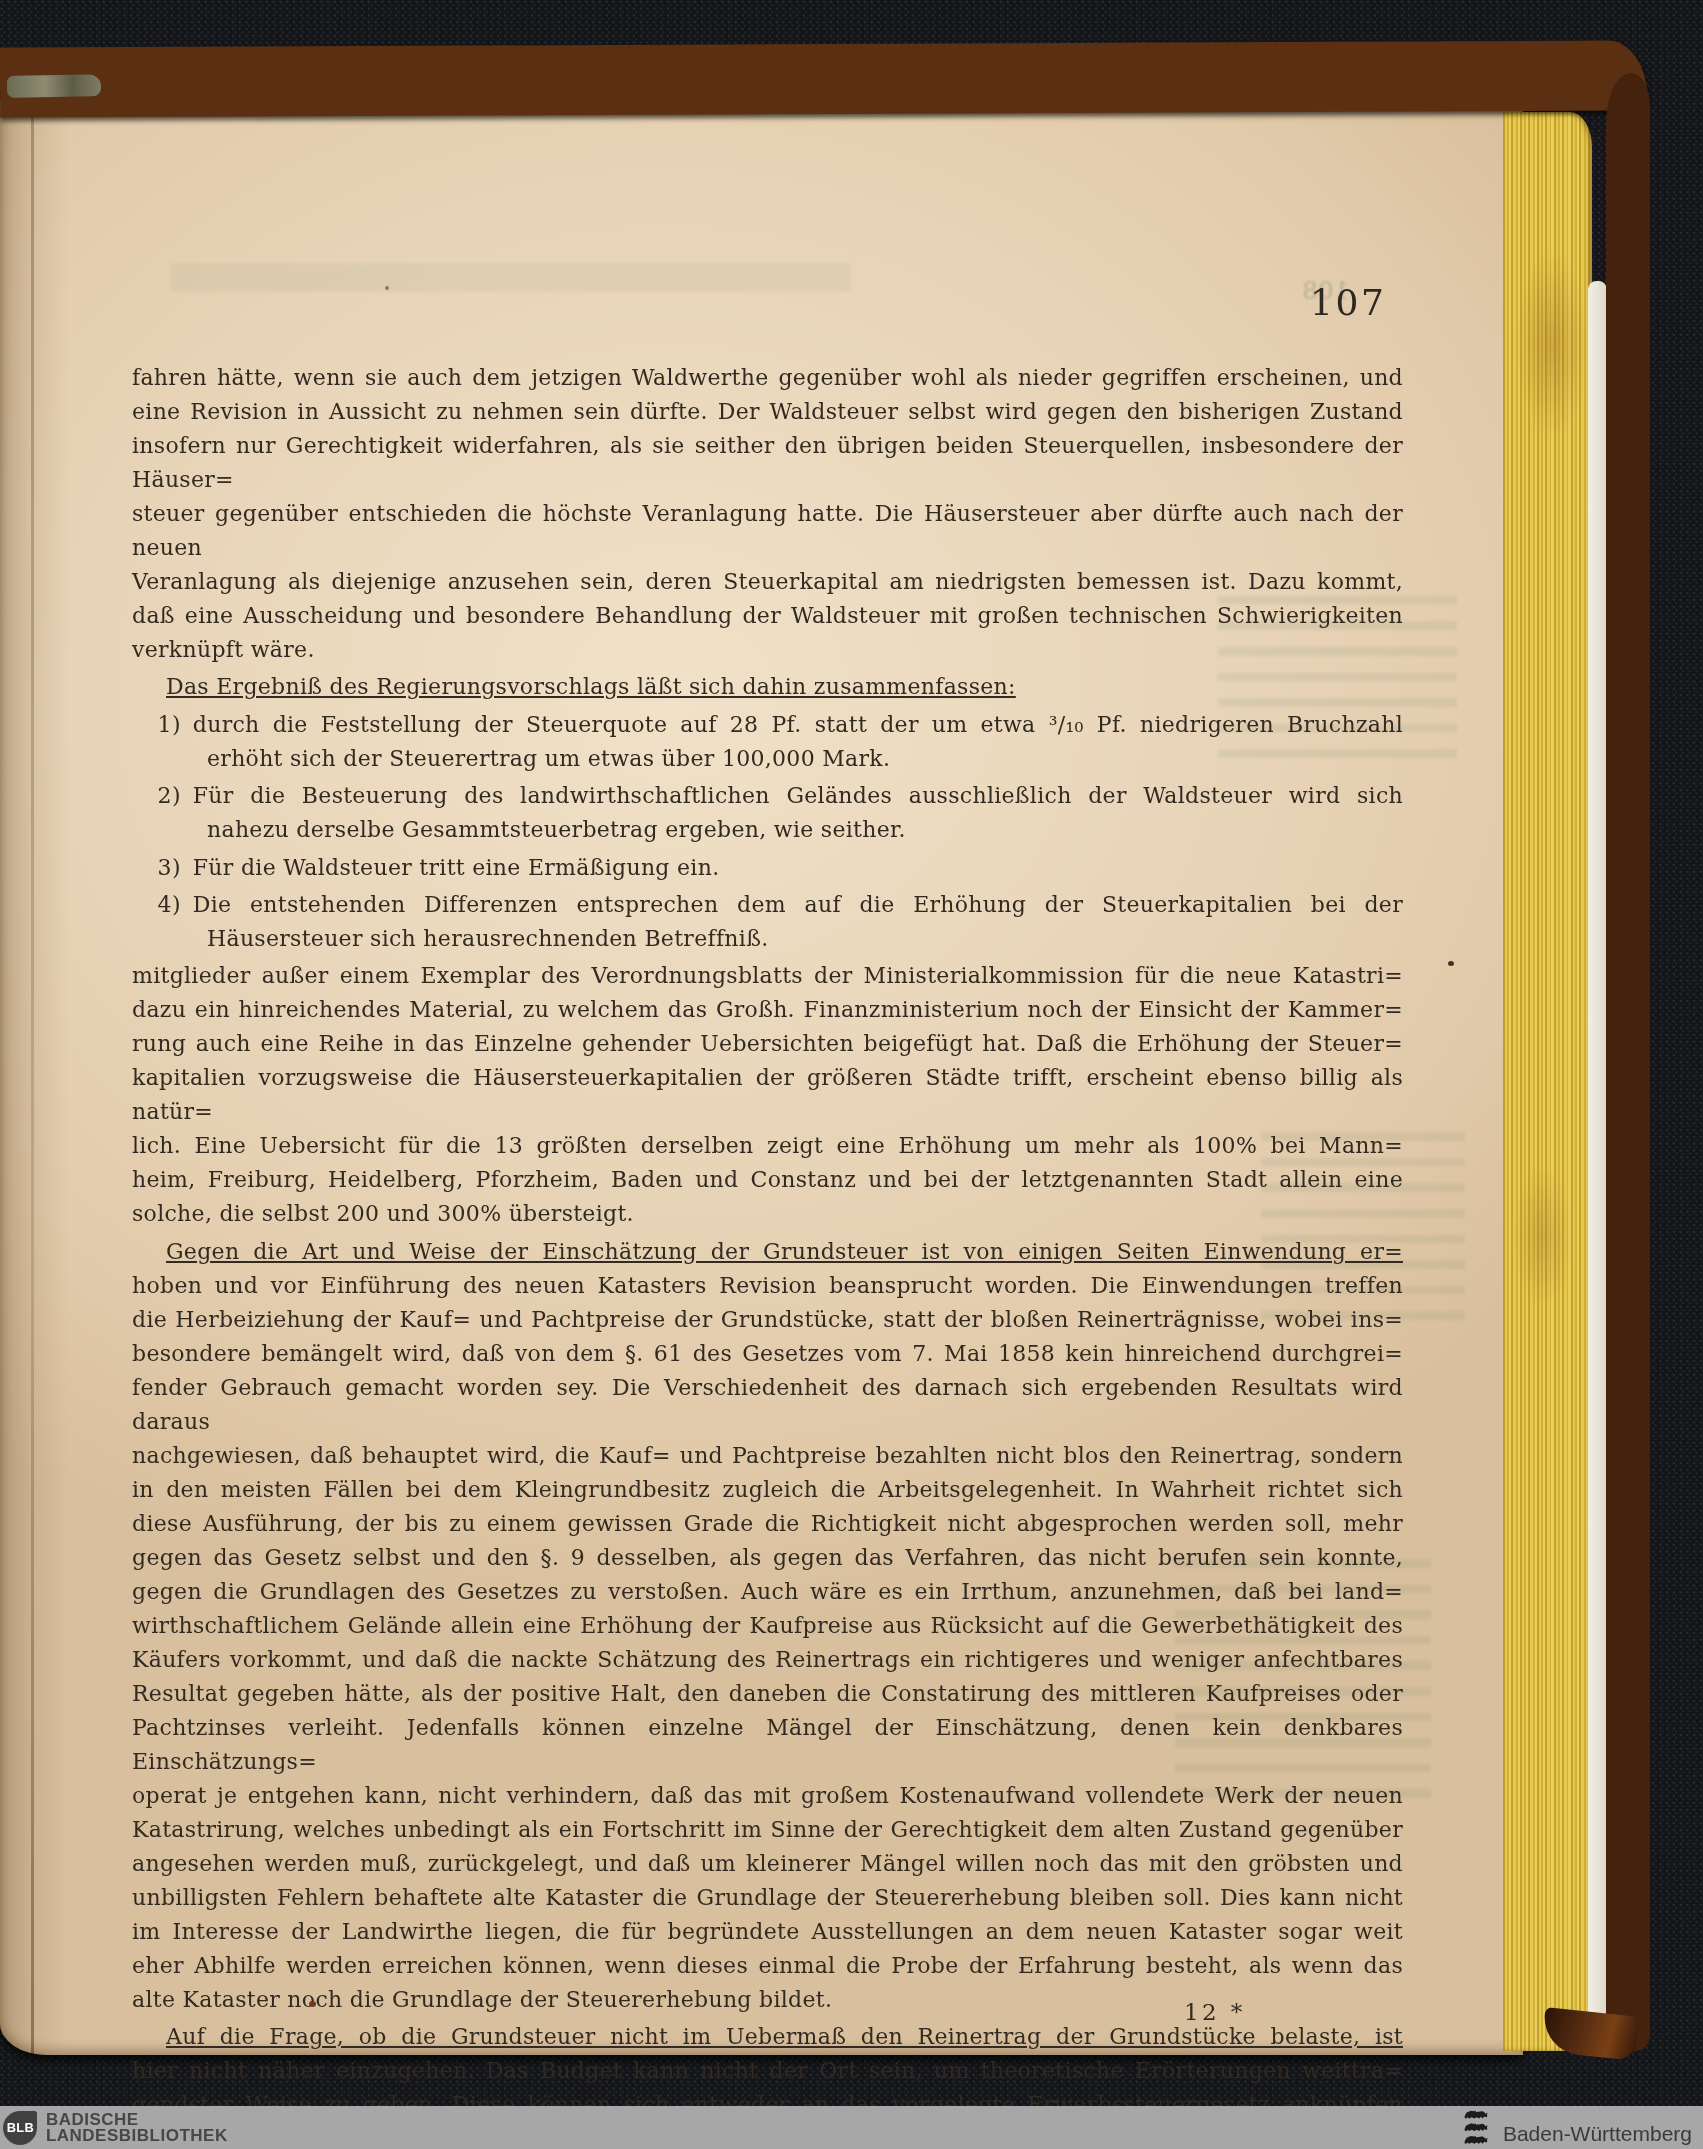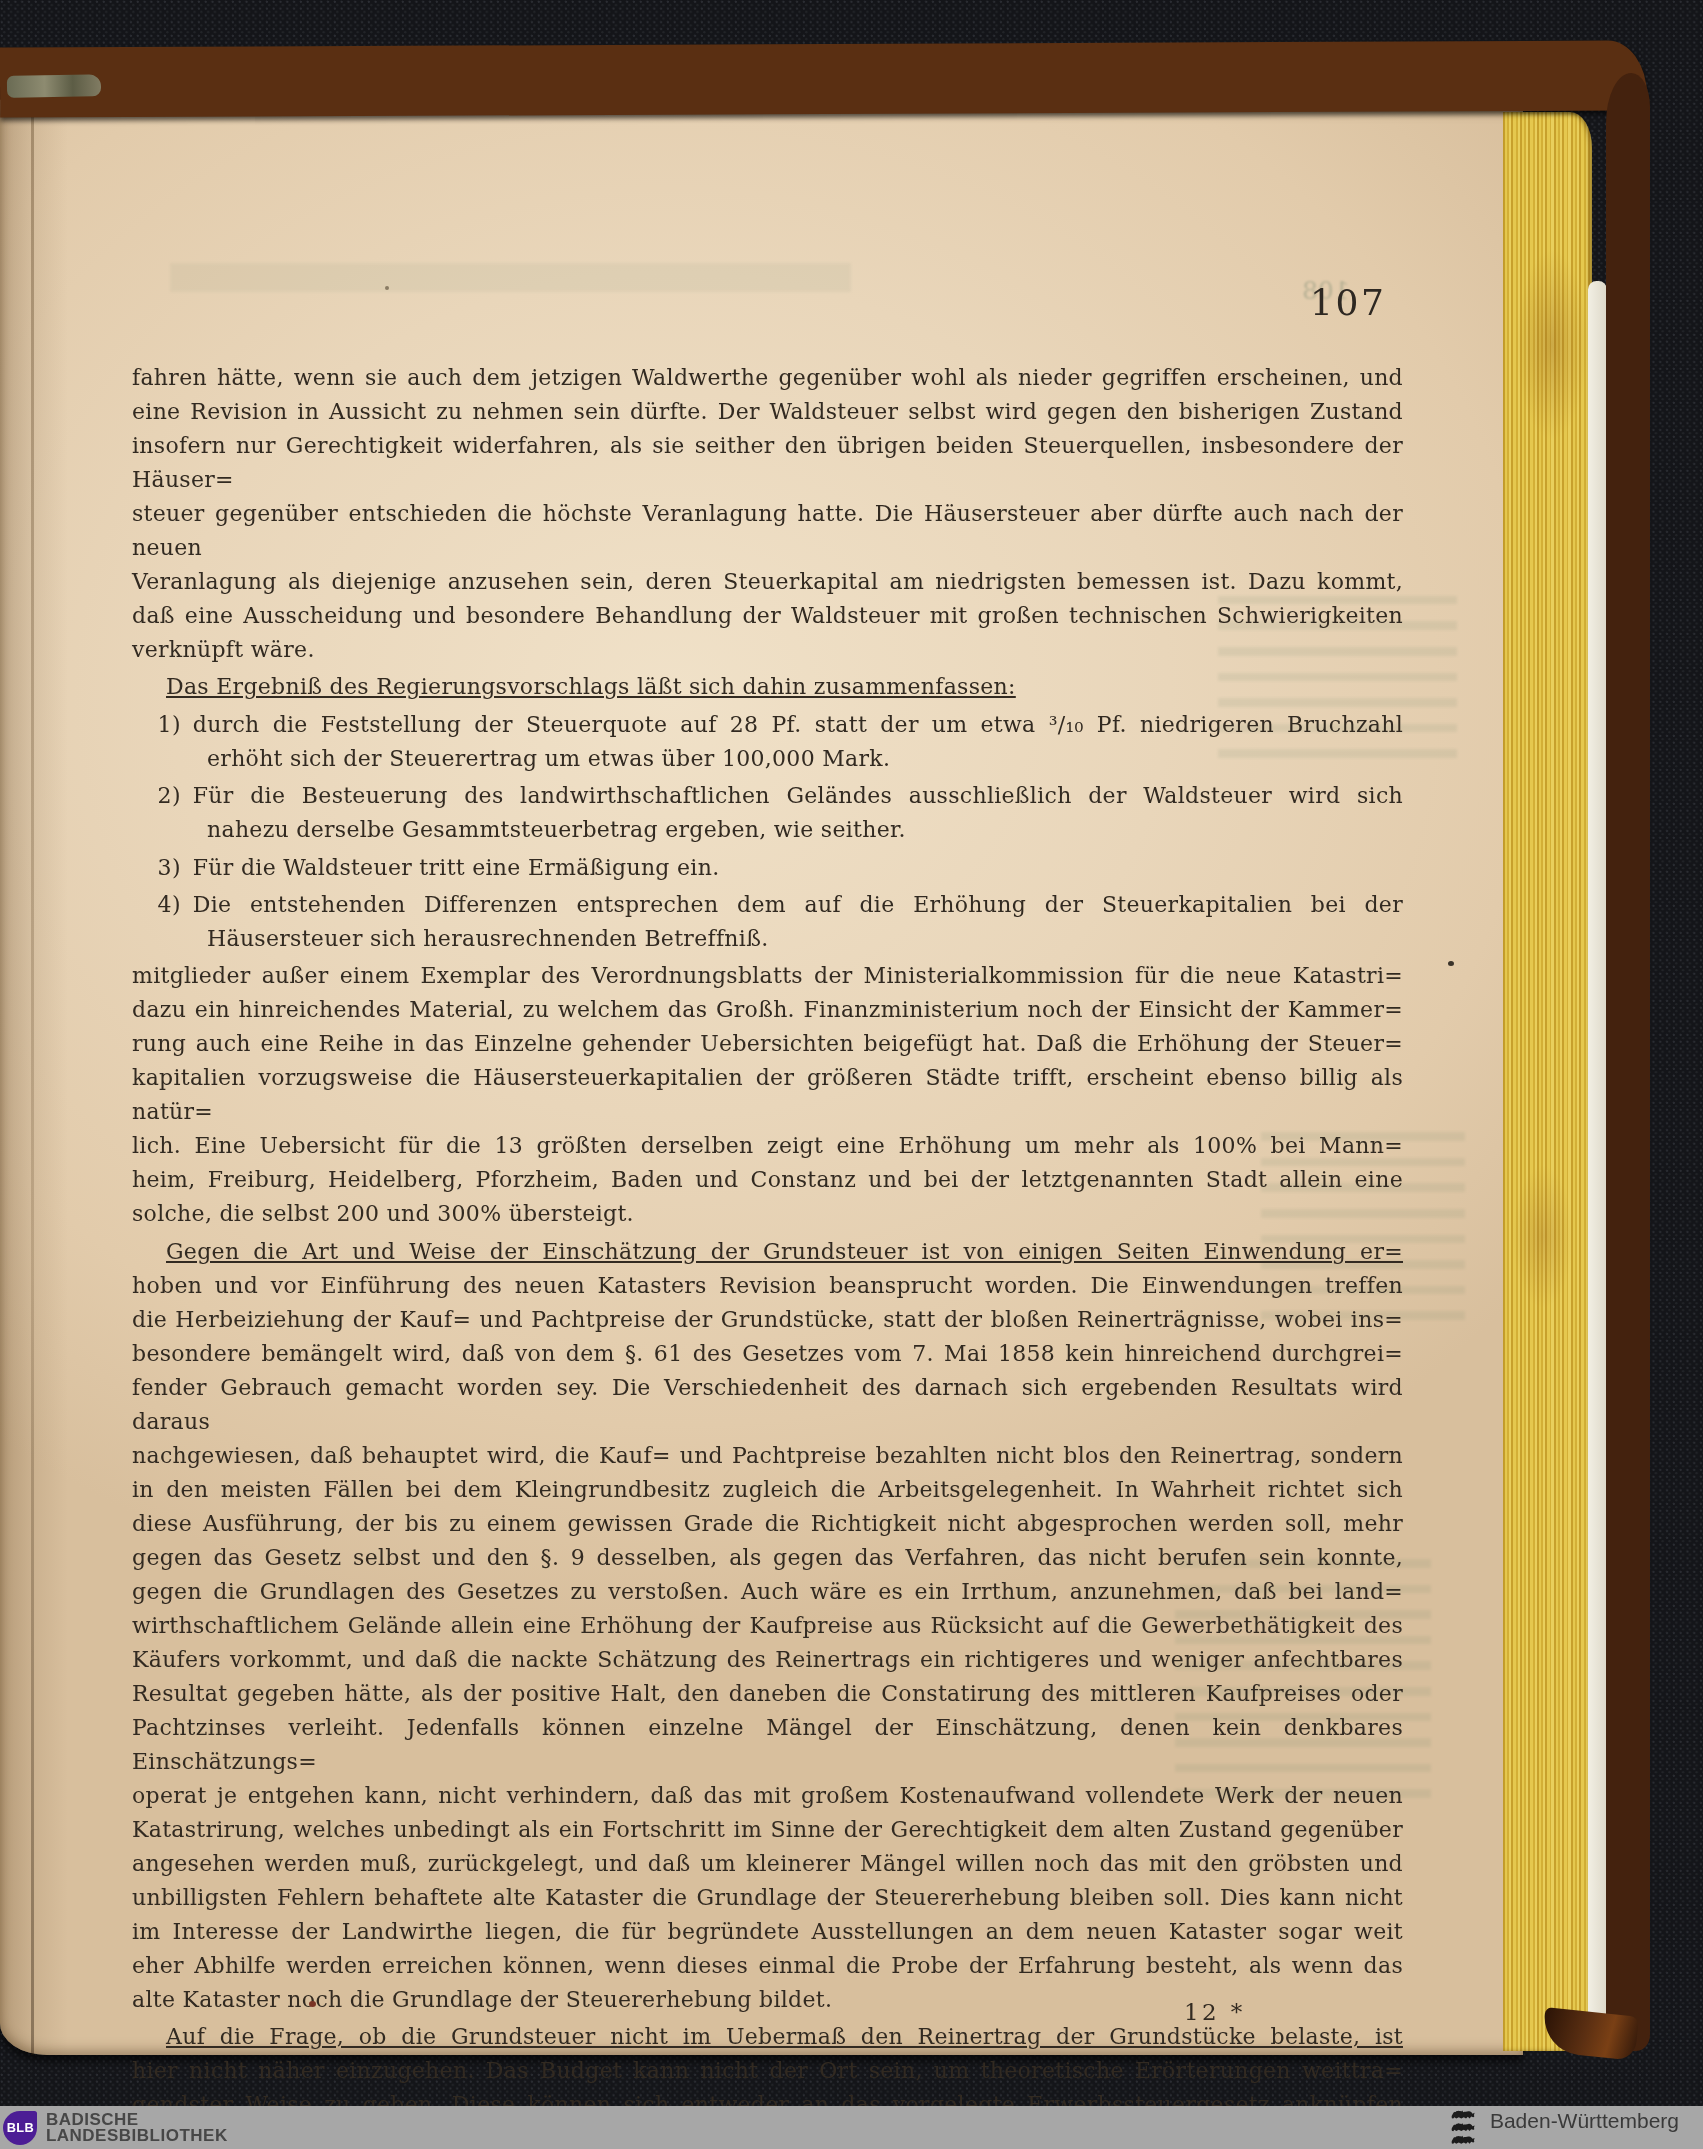--- a/index.html
+++ b/index.html
@@ -110,26 +110,26 @@
   .smudge.m3{left:1261px;top:1005px;width:204px;height:221px;}
   .smudge.m4{left:1175px;top:1448px;width:256px;height:256px;}
   
   .footer{
     position:absolute;left:0;bottom:0;width:1704px;height:43px;z-index:20;
     background:#a7a7a7;display:flex;align-items:center;justify-content:space-between;
     font-family:"Liberation Sans", sans-serif;
   }
   .blb{display:flex;align-items:center;gap:8.5px;padding-left:3.4px;cursor:pointer;}
   .blb-badge{
-    width:34px;height:34px;background:#4c1d95;border-radius:17px 2.6px 17px 17px;
+    width:34px;height:34px;background:#404040;border-radius:17px 2.6px 17px 17px;
     display:flex;align-items:center;justify-content:center;
     color:#fff;font-weight:bold;font-size:12.8px;letter-spacing:0.4px;
   }
   .blb-text{color:#474747;font-weight:bold;font-size:17px;line-height:15.3px;letter-spacing:0.5px;}
-  .bw{display:flex;align-items:flex-start;gap:10.2px;padding-right:25px;cursor:pointer;}
+  .bw{display:flex;align-items:flex-end;gap:10.2px;padding-right:12px;cursor:pointer;}
   .bw-label{color:#3a3a3a;font-size:21px;}
   .bw-lions{display:block;}
 </style>
 </head>
 <body>
 
 <div class="leather-top"></div>
 <div class="headband"></div>
 <div class="top-page-edges"></div>
 

